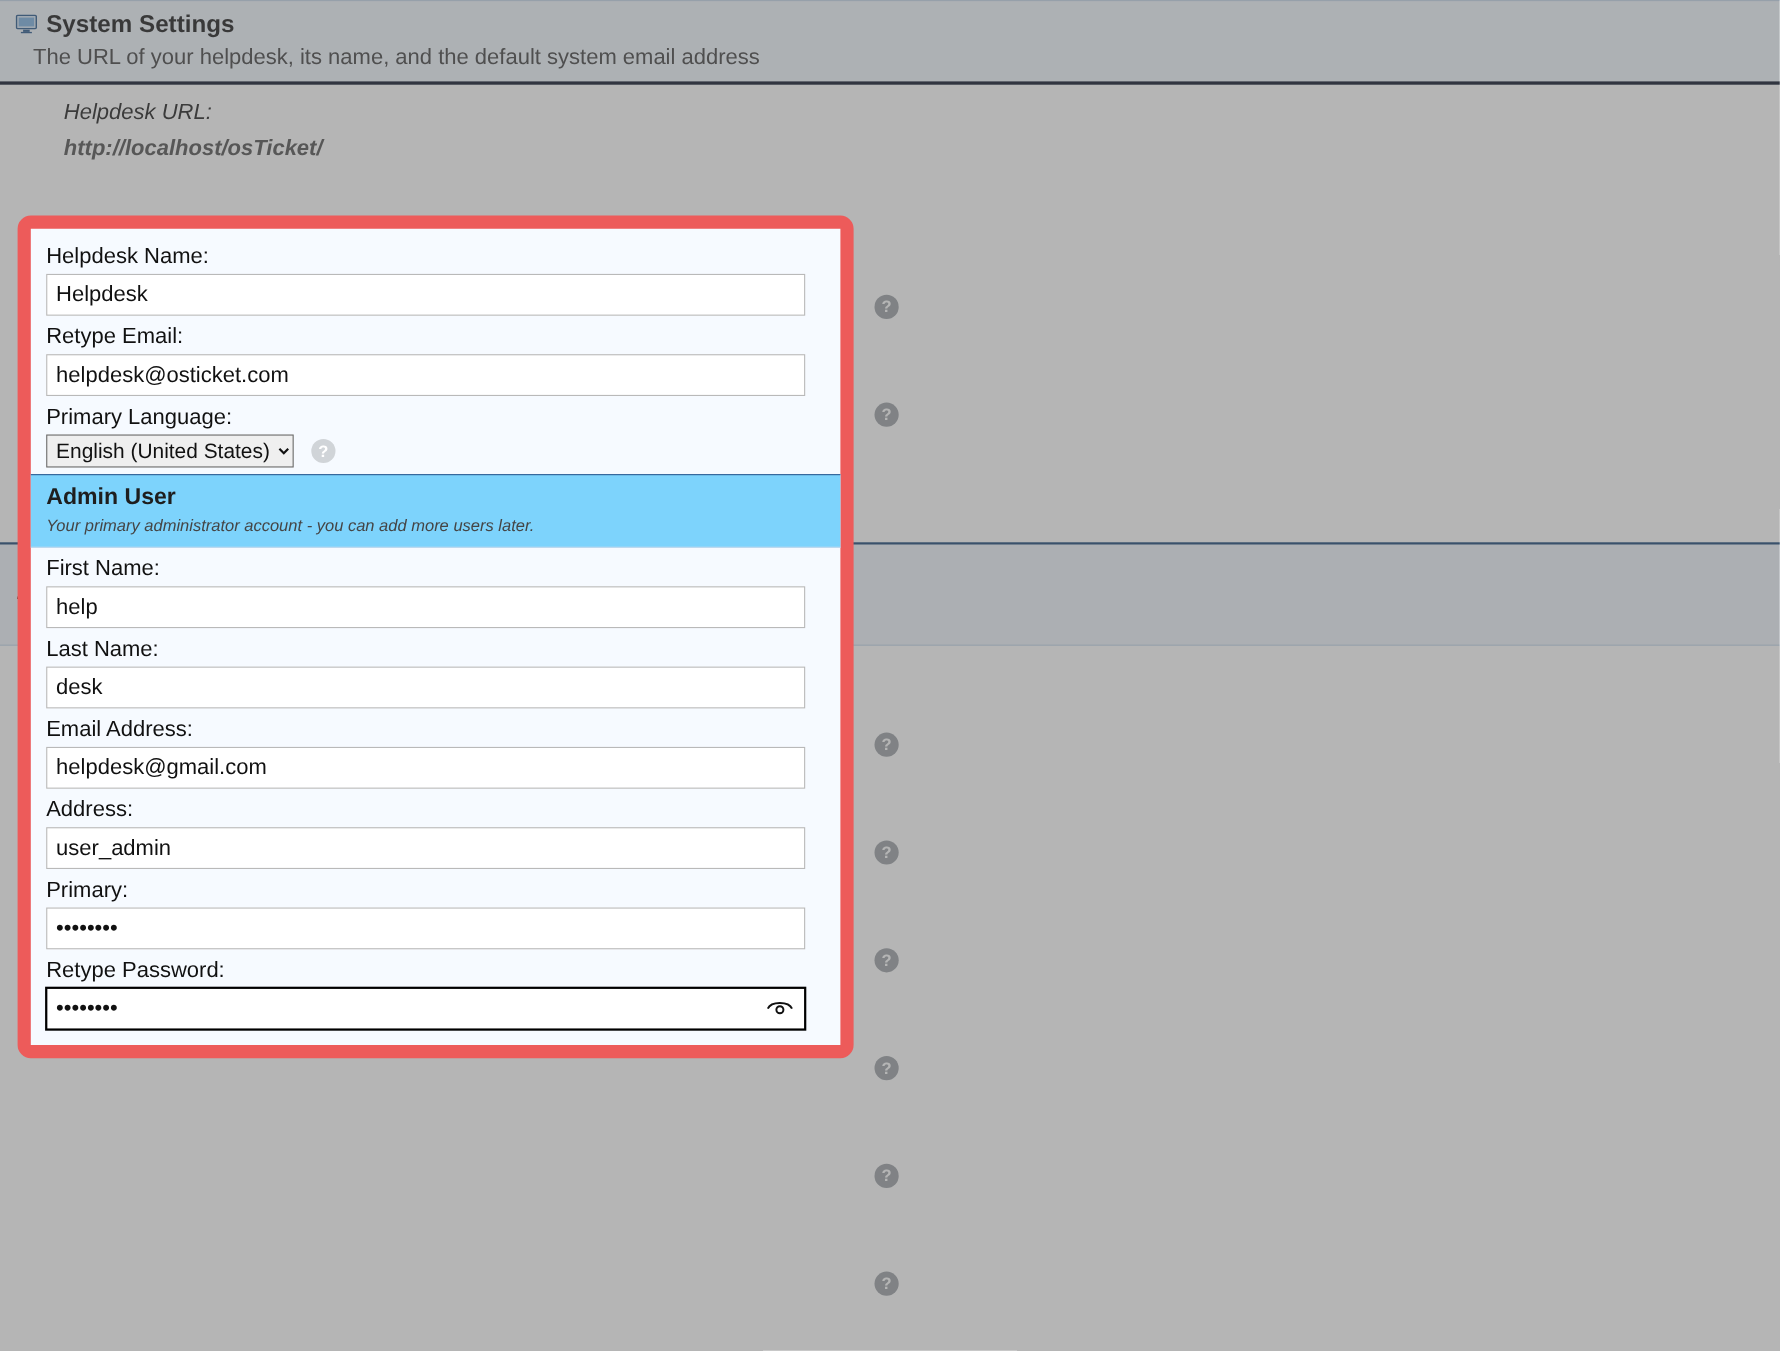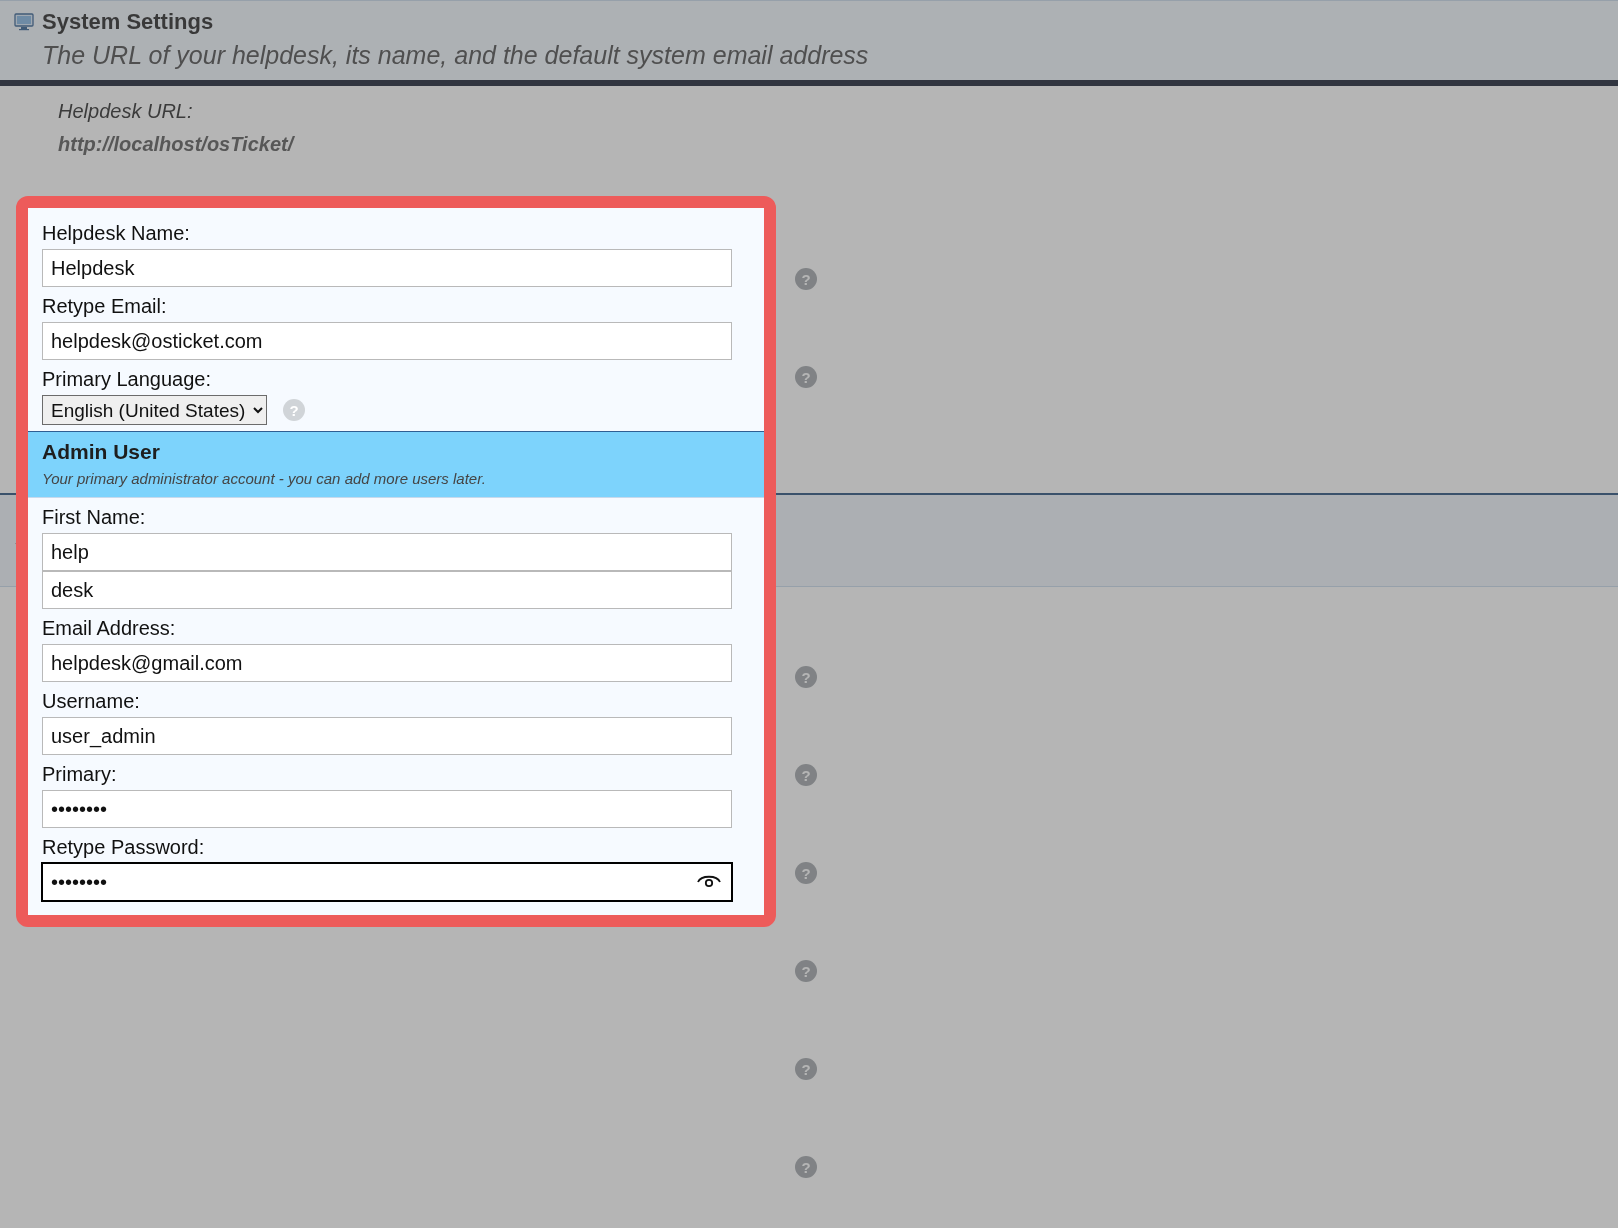--- a/index.html
+++ b/index.html
@@ -19,39 +19,38 @@
       pointer-events: none;
       z-index: 5;
     }
     .page-content {
       position: relative;
       z-index: 1;
     }
     .section-header {
       background: #f0f7fe;
       border-top: 1px solid #c7d9ec;
-      border-bottom: 6px solid #0f172a;
+      border-bottom: 3px solid #0f172a;
       padding: 8px 28px 10px 14px;
     }
     .section-header .title-row {
       display: flex;
       align-items: center;
       gap: 8px;
     }
     .section-header h2 {
       font-size: 22px;
       font-weight: bold;
       color: #1e1e1e;
     }
     .section-header .subtitle {
-      font-style: italic;
       color: #454545;
-      font-size: 25px;
+      font-size: 20px;
       margin-top: 6px;
-      margin-left: 28px;
+      margin-left: 16px;
     }
     .settings-icon svg { display: block; }
     .body-block {
       padding: 14px 14px 14px 58px;
       font-size: 20px;
       color: #222;
       font-style: italic;
     }
     .body-block .url-label {
       font-weight: normal;
@@ -264,26 +263,27 @@
     </div>
 
     <div class="hp-section-header">
       <h3>Admin User</h3>
       <div class="subtitle2">Your primary administrator account - you can add more users later.</div>
     </div>
 
     <label>First Name:</label>
     <input type="text" value="help" style="">
 
+    <label>Last Name:</label>
     <input type="text" value="desk" style="">
 
     <label>Email Address:</label>
     <input type="text" value="helpdesk@gmail.com" style="">
 
-    <label>Username:</label>
+    <label>Address:</label>
     <input type="text" value="user_admin" style="">
 
     <label>Primary:</label>
     <input type="password" value="••••••••" style="">
 
     <label>Retype Password:</label>
     <div class="pw-wrapper">
       <input class="pw-focus" type="password" value="••••••••" style="">
       <span class="eye-icon">
         <svg width="26" height="20" viewBox="0 0 26 20">

